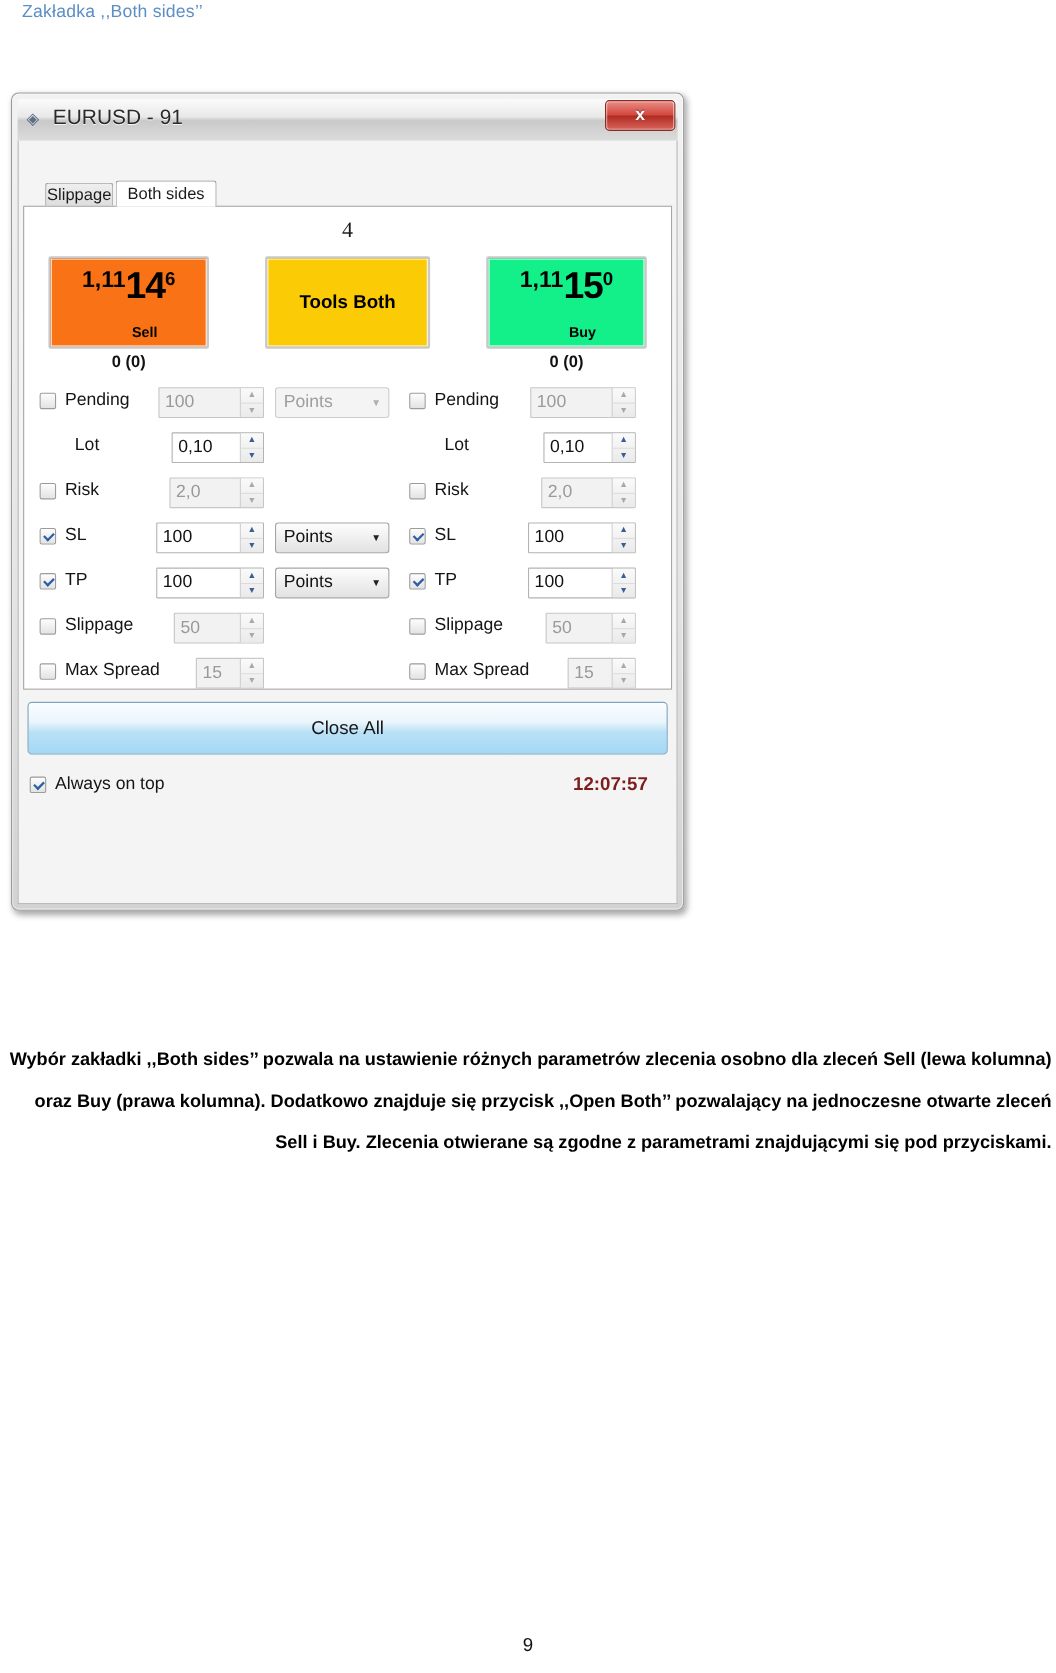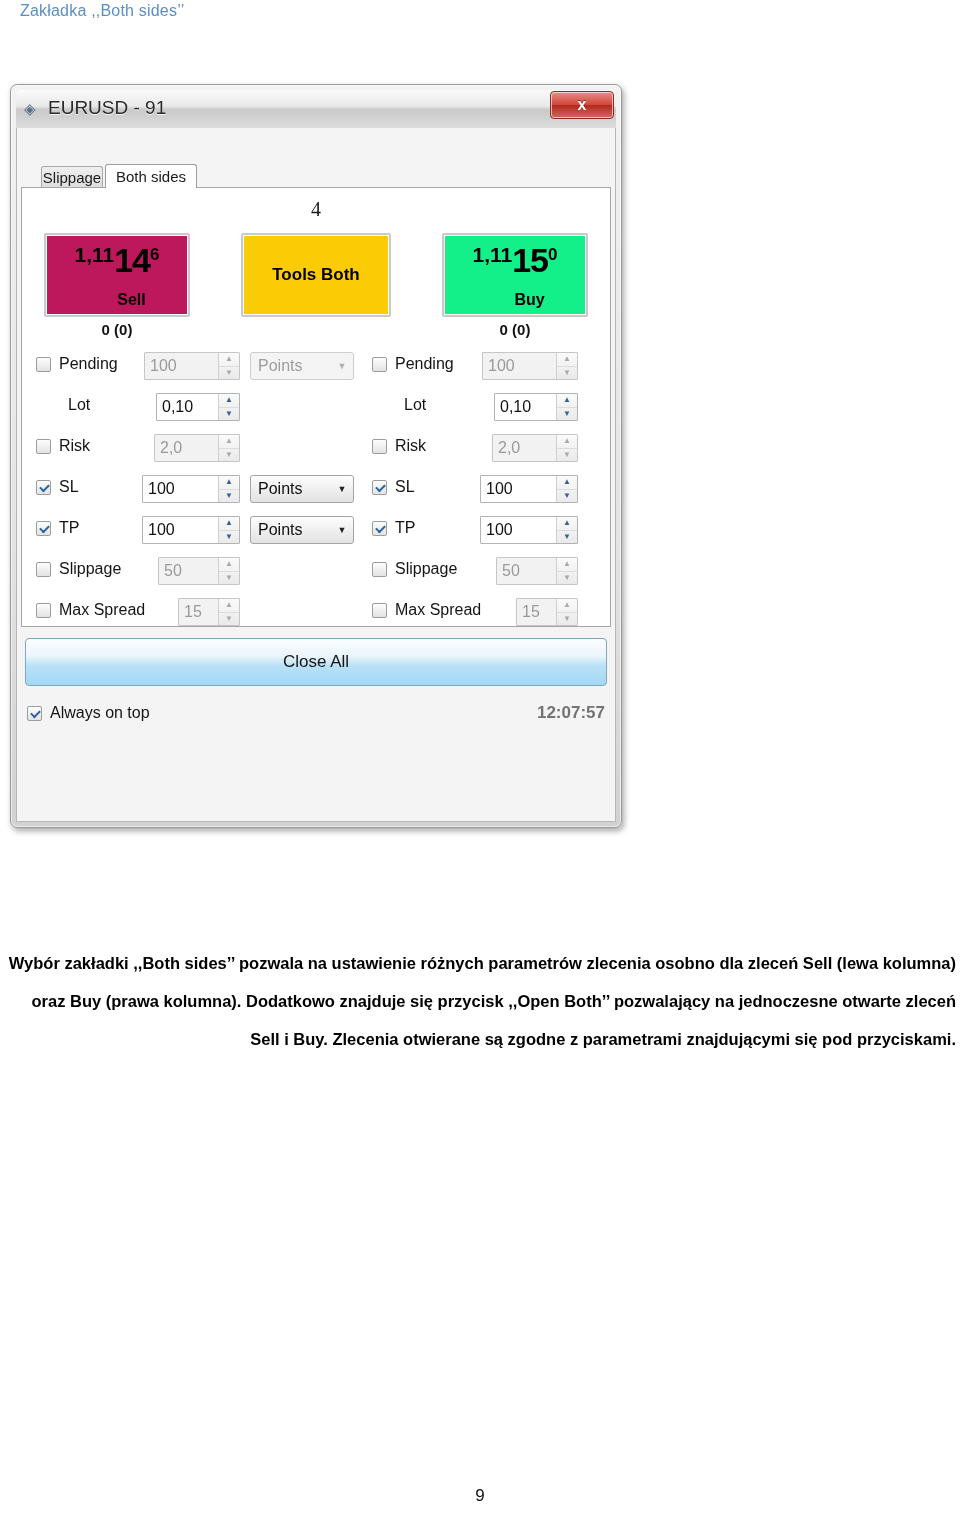--- a/index.html
+++ b/index.html
@@ -95,23 +95,23 @@
   }
   .pricebox .pline{
     position:absolute;left:0;right:0;top:6px;text-align:center;
     white-space:nowrap;color:#000;
   }
   .pricebox .small-pre{font-size:21px;font-weight:600;vertical-align:10px;}
   .pricebox .big{font-size:34px;font-weight:700;letter-spacing:-1px;}
   .pricebox .small-post{font-size:17px;font-weight:600;vertical-align:12px;}
   .pricebox .side{
     position:absolute;left:0;right:0;bottom:6px;text-align:center;
-    font-size:16px;font-weight:bold;color:#000;margin-left:29px;
-  }
-  .sellbox{left:22px;background:#be185d;}
+    font-size:13px;font-weight:bold;color:#000;margin-left:29px;
+  }
+  .sellbox{left:22px;background:#f97316;}
   .buybox{right:22px;background:#13F08A;}
   .bothbox{
     left:50%;margin-left:-75px;width:150px;height:84px;top:45px;
     background:#FBCB06;box-sizing:border-box;
     border:2px solid #c9c9c9;border-radius:2px;
     box-shadow:0 0 0 1px #ffffff inset;
     position:absolute;display:flex;align-items:center;justify-content:center;
     font-size:17px;font-weight:bold;color:#000;cursor:pointer;
   }
   .poscount{
@@ -193,21 +193,21 @@
     border:1px solid #9c9c9c;border-radius:2px;
     background:linear-gradient(180deg,#fdfdfd,#e3e3e3);cursor:pointer;
   }
   .aot-cb::after{
     content:"";position:absolute;left:3px;top:3px;width:7px;height:4px;
     border-left:2px solid #2d5fa4;border-bottom:2px solid #2d5fa4;
     transform:rotate(-45deg);
   }
   .aot-lbl{position:absolute;left:23px;top:4px;font-size:16px;color:#141414;}
   .clock{
-    position:absolute;right:0;top:3px;font-size:17px;font-weight:bold;color:#737373;
+    position:absolute;right:16px;top:3px;font-size:17px;font-weight:bold;color:#7f1d1d;
   }
 
   
   .body-copy{
     position:absolute;left:6px;top:944px;width:950px;
     font-size:16.5px;line-height:38px;color:#000000;
     font-weight:600;text-align:right;
   }
   .page-num{
     position:absolute;left:0;right:0;top:1486px;text-align:center;

